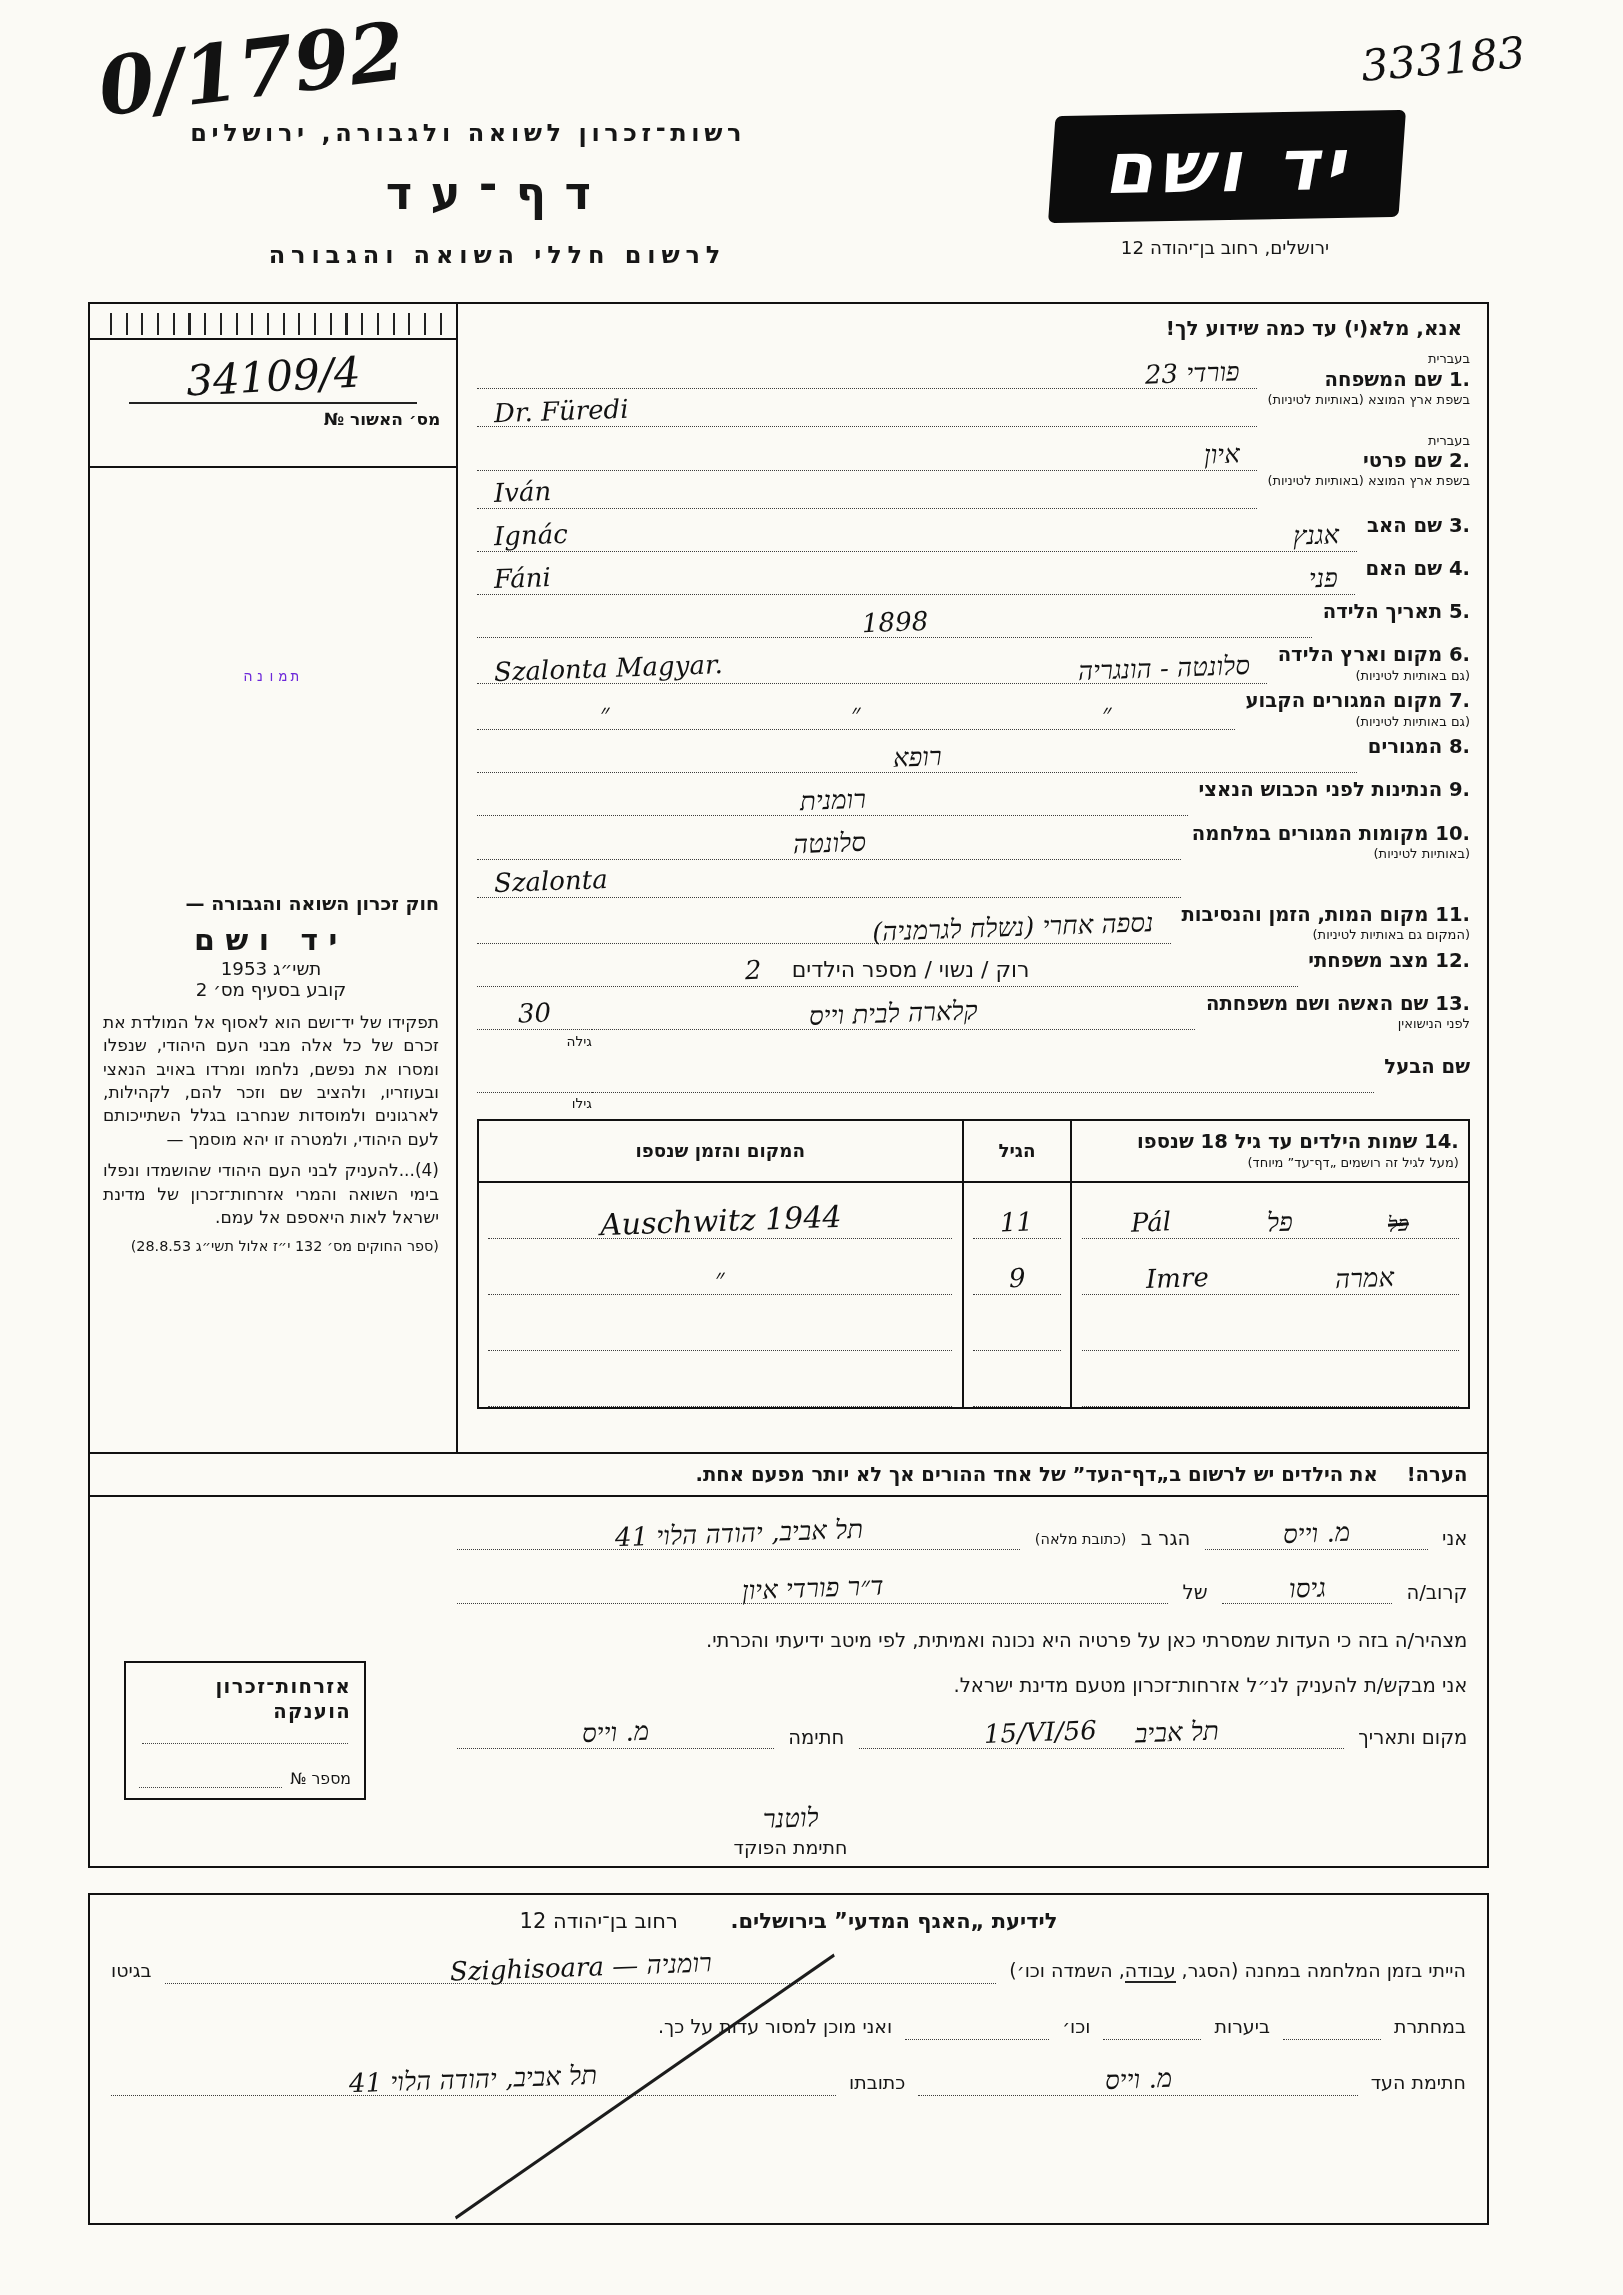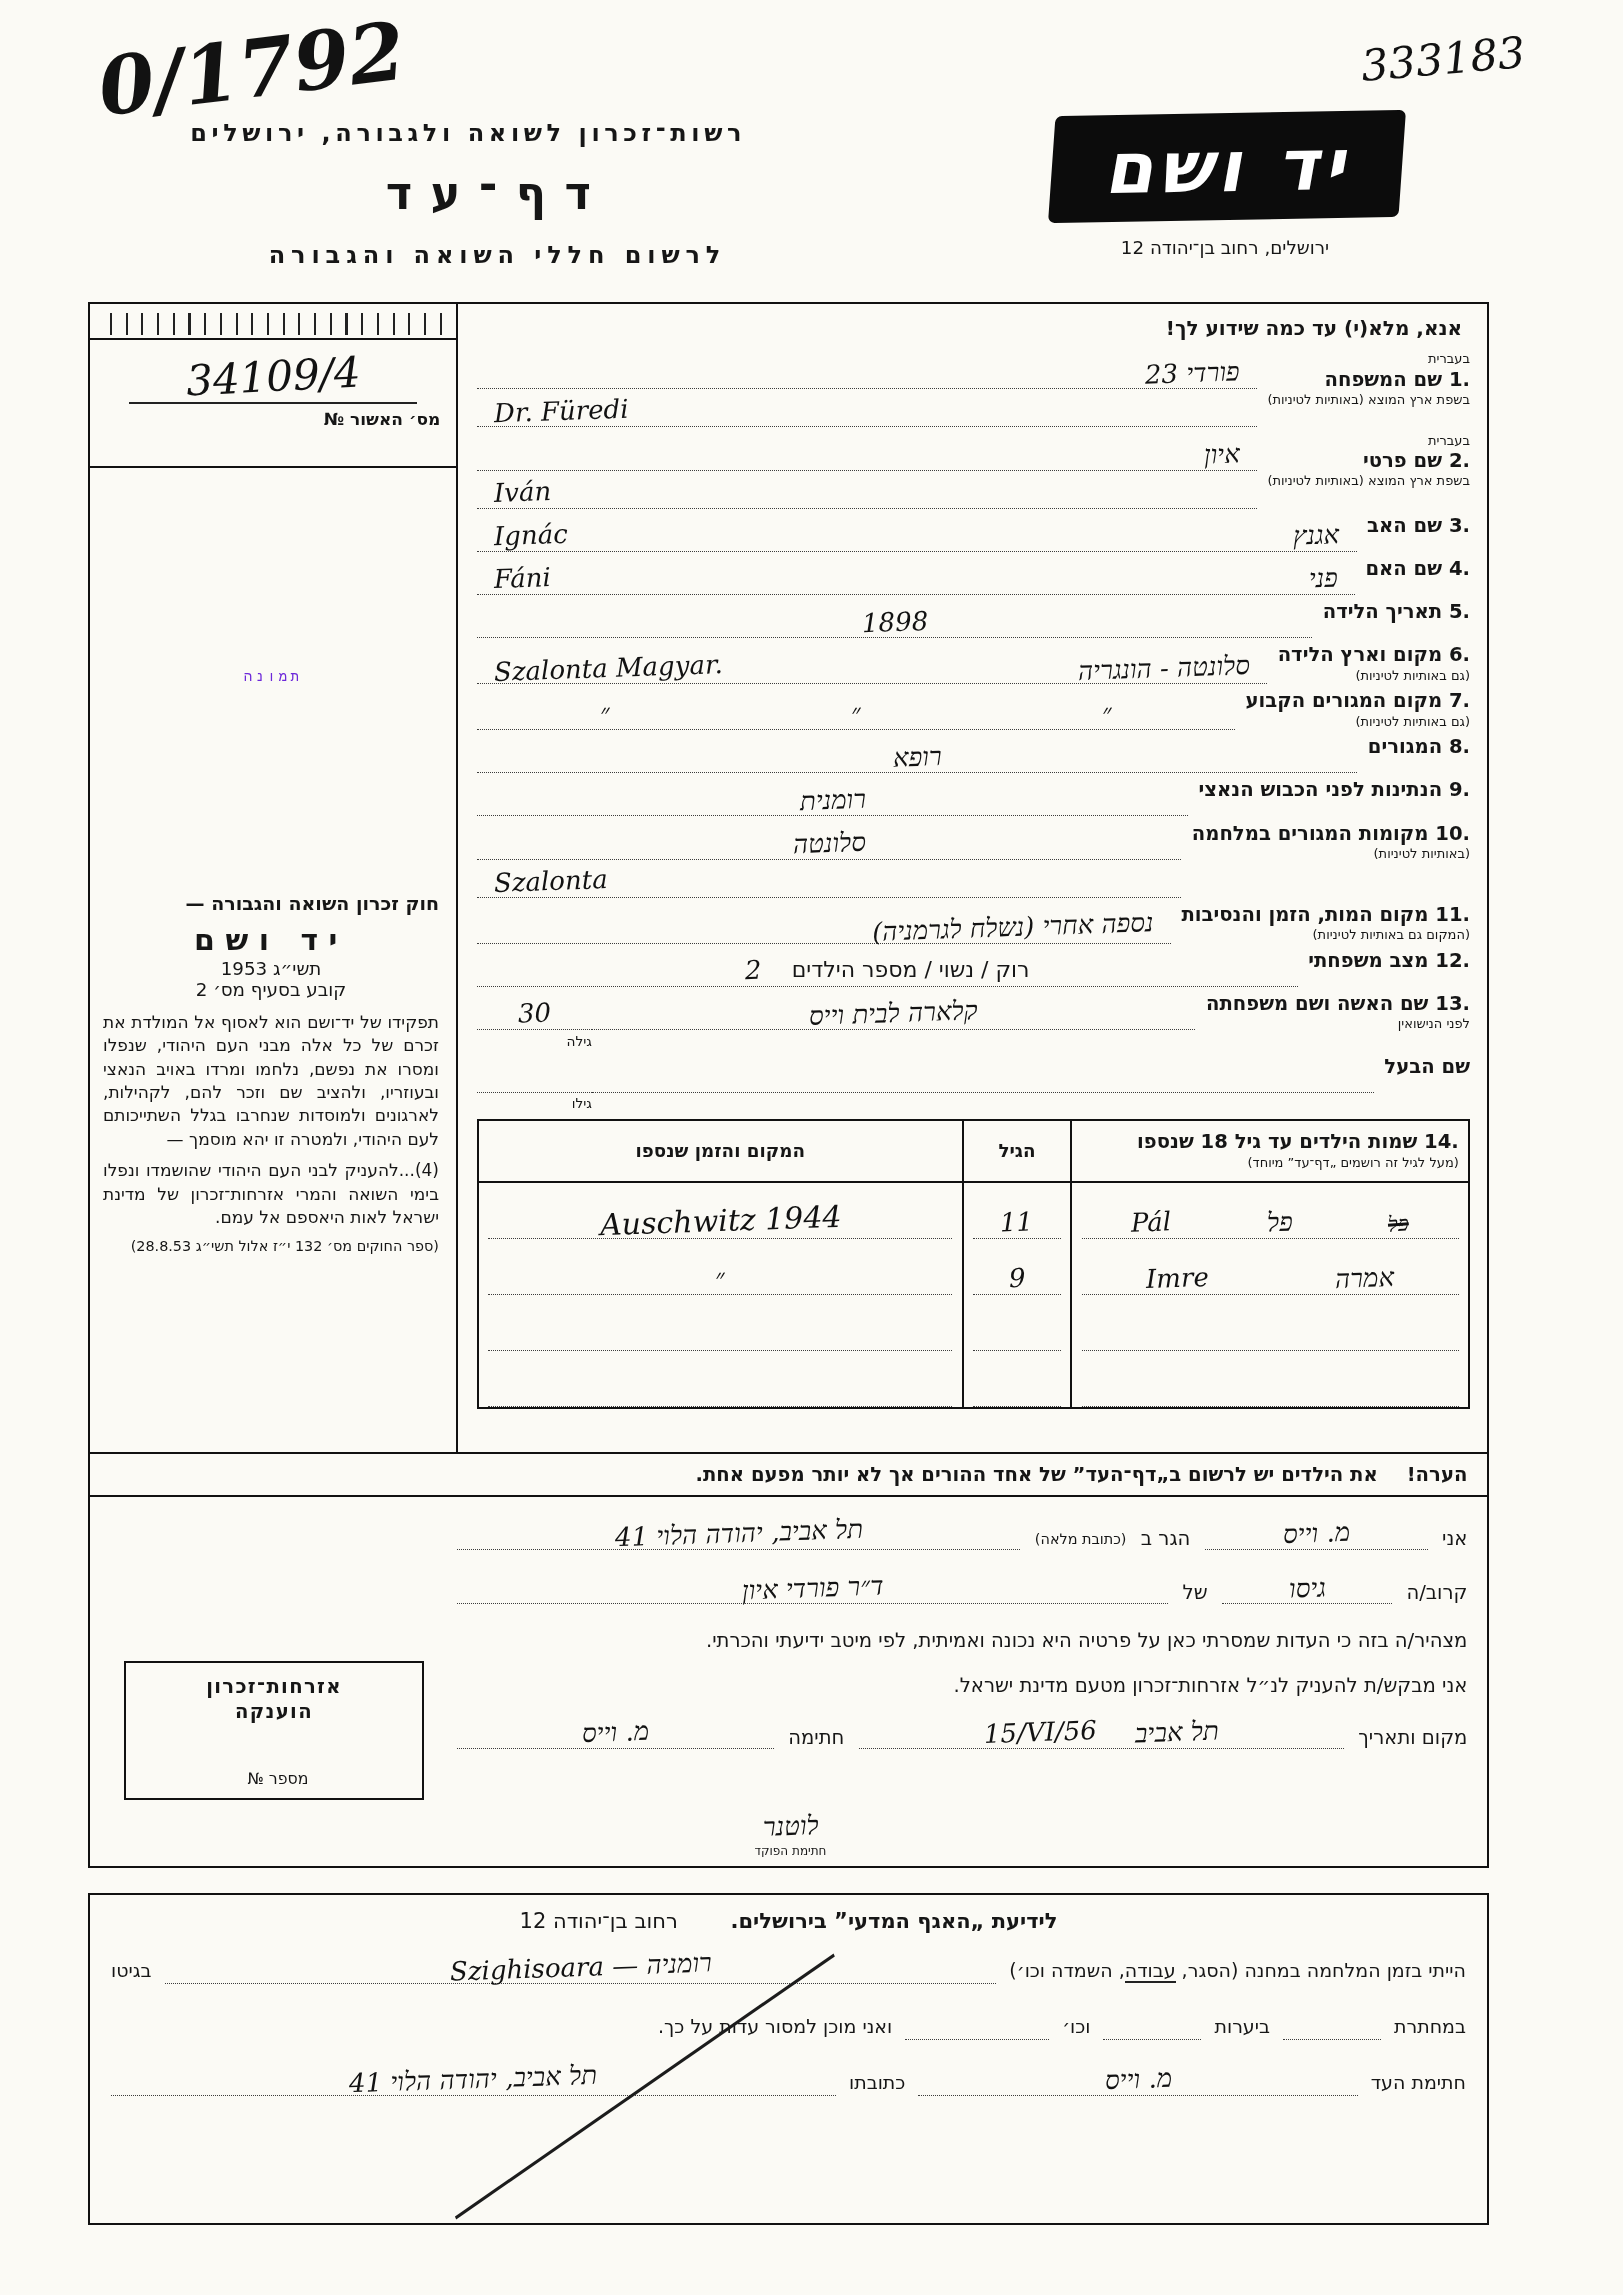--- a/index.html
+++ b/index.html
@@ -86,23 +86,23 @@
 
   
   .decl { position:absolute; left:0; right:0; top:1195px; bottom:0; padding:19.6px 19.6px 0 0; font-size:19.6px; }
   .decl-line { display:flex; align-items:flex-end; gap:14.4px; margin-bottom:23.6px; margin-left:367px; }
   .dfill { border-bottom:1.3px dotted #3c3c3c; display:inline-flex; align-items:flex-end; justify-content:center; min-height:31px; padding:0 11.8px 1.3px; gap:39px; }
   .w340 { width:223px; } .w260 { width:170px; } .w150 { width:98px; } .w220 { width:144px; }
   .grow13 { flex:1.3 1 auto; }
   .dsub { font-size:14.4px; padding-bottom:2.6px; }
   .decl-text { margin:0 0 19.6px; margin-left:367px; line-height:1.3; }
   .official-block { position:absolute; left:576px; bottom:7.9px; width:249px; text-align:center; }
-  .official-caption { font-size:12px; margin-top:3.9px; }
-  .citizen-box { position:absolute; left:34px; top:162px; width:300px; height:139px; border:2.6px solid #111;
-                 padding:10.5px 13px; display:flex; flex-direction:column;align-items:center; }
+  .official-caption { font-size:19px; margin-top:3.9px; }
+  .citizen-box { position:absolute; left:34px; top:162px; width:242px; height:139px; border:2.6px solid #111;
+                 padding:10.5px 13px; display:flex; flex-direction:column; }
   .cb-title { font-size:19.6px; font-weight:bold; text-align:right; letter-spacing:1.3px; line-height:1.3; }
   .cb-dotline { border-bottom:1.3px dotted #444; height:14.4px; margin:5.2px 2.6px 0; }
   .cb-bottom { margin-top:auto; display:flex; align-items:flex-end; gap:7.9px; font-size:15.7px; }
   .cb-line { flex:1; border-bottom:1.3px dotted #444; height:19.6px; }
 
   
   .sci-box { position:absolute; left:88px; top:1893px; width:1401px; height:332px; border:2.6px solid #111; padding:14.4px 21px; font-size:19px; }
   .sci-title { text-align:center; font-size:21px; margin-bottom:19.6px; }
   .sci-title .b { font-weight:bold; }
   .sci-title .sci-addr { margin-right:46px; }

